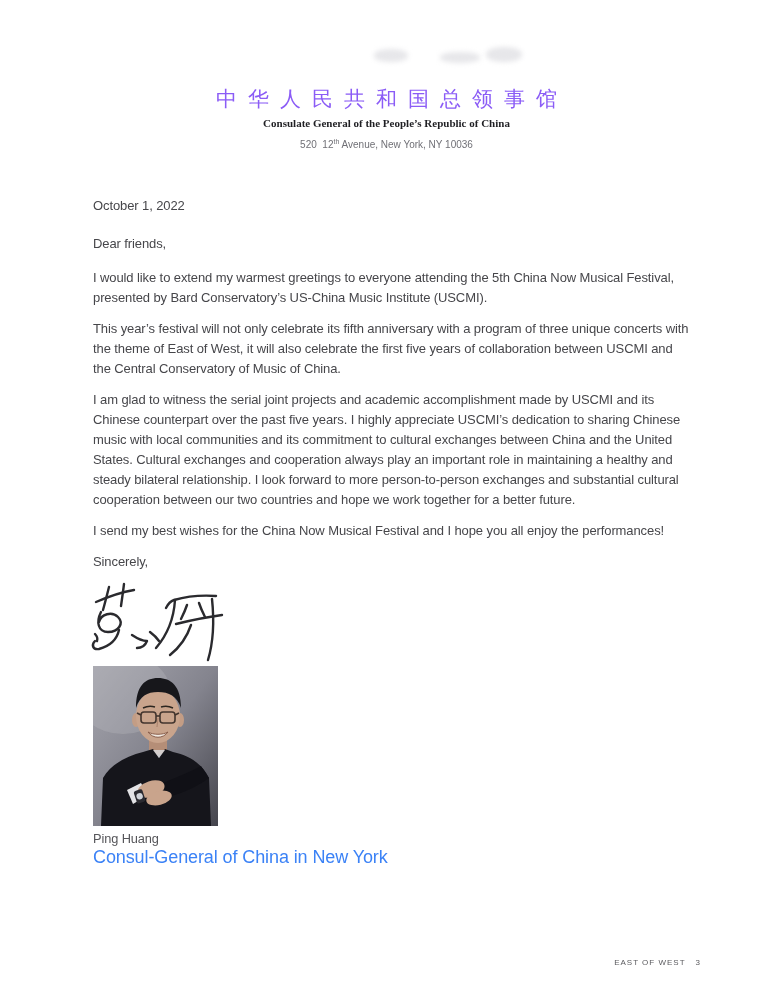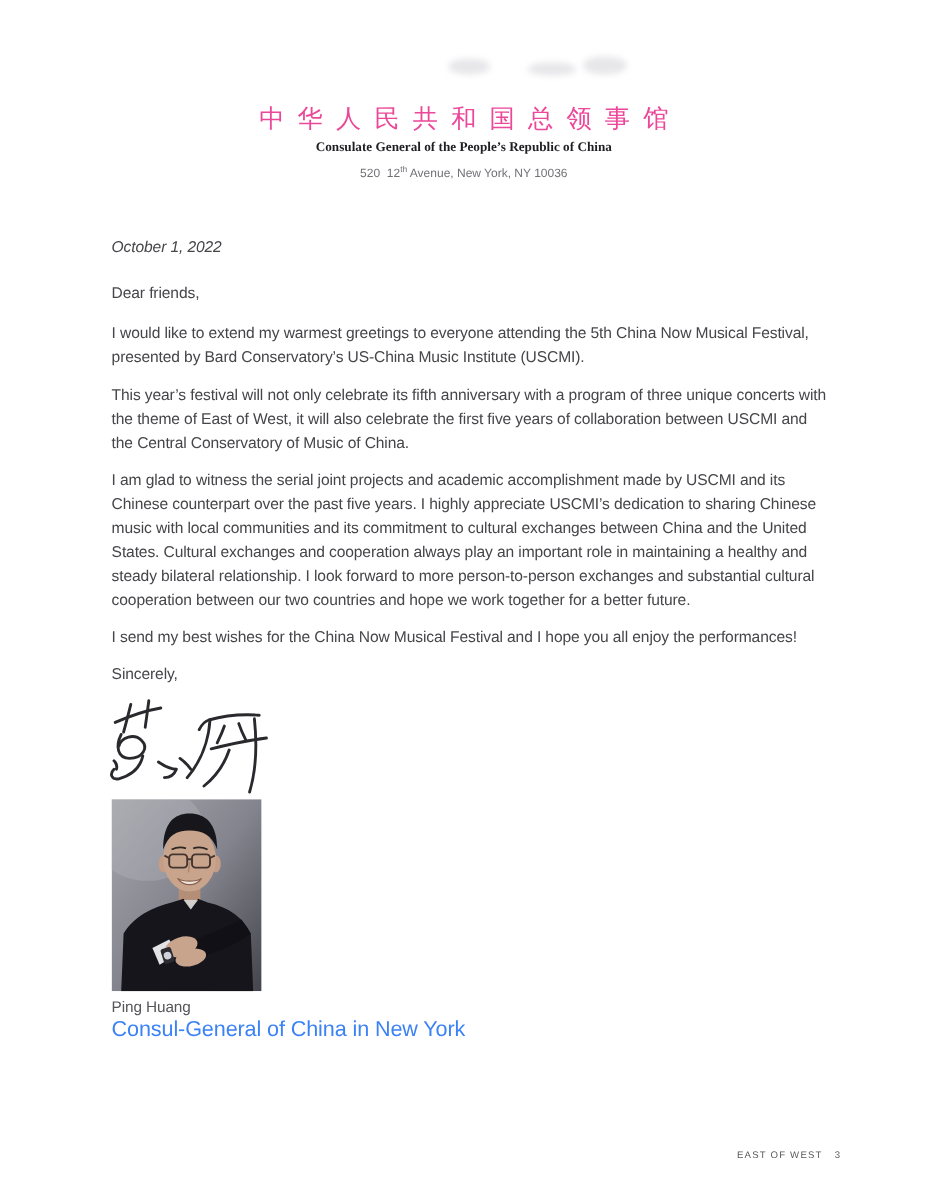--- a/index.html
+++ b/index.html
@@ -8,36 +8,36 @@
     font-family:"Liberation Sans",sans-serif;
   }
   
   .smudge{position:absolute;background:#e7e7ea;border-radius:45%;filter:blur(2.5px);}
   .smudge.s1{left:374px;top:49px;width:34px;height:13px;}
   .smudge.s2{left:440px;top:52px;width:40px;height:11px;}
   .smudge.s3{left:486px;top:47px;width:36px;height:15px;}
 
   .letterhead{position:absolute;left:0;top:86px;width:773px;text-align:center;}
   .cn-title{
-    font-family:"Liberation Serif",serif;font-size:21px;color:#ec4899;
+    font-family:"Liberation Serif",serif;font-size:21px;color:#8b5cf6;
     letter-spacing:11px;padding-left:11px;line-height:26px;
   }
   .en-title{
     font-family:"Liberation Serif",serif;font-weight:bold;font-size:11px;
     color:#1f1f23;line-height:20px;margin-top:1px;
   }
   .addr{font-size:10px;color:#707076;line-height:13px;margin-top:2px;white-space:pre;}
   .addr sup{font-size:7px;}
 
   .letter{
     position:absolute;left:93px;top:196px;width:596px;
     font-size:13px;line-height:20px;letter-spacing:-0.1px;color:#46464a;
   }
   .letter p{margin:0;}
-  .date{margin-bottom:18px !important;font-style:italic;}
+  .date{margin-bottom:18px !important;}
   .salutation{margin-bottom:14px !important;}
   .para{margin-bottom:11px !important;}
   .closing{margin-top:3px !important;}
 
   .signature{margin:8px 0 0 -7px;width:165px;height:82px;}
   .signature svg{display:block;width:165px;height:82px;}
   .sig-stroke{fill:none;stroke:#2a2a2e;stroke-width:2.4;stroke-linecap:round;stroke-linejoin:round;}
 
   .photo{margin-top:4px;width:125px;height:160px;}
   .photo svg{display:block;width:125px;height:160px;}

